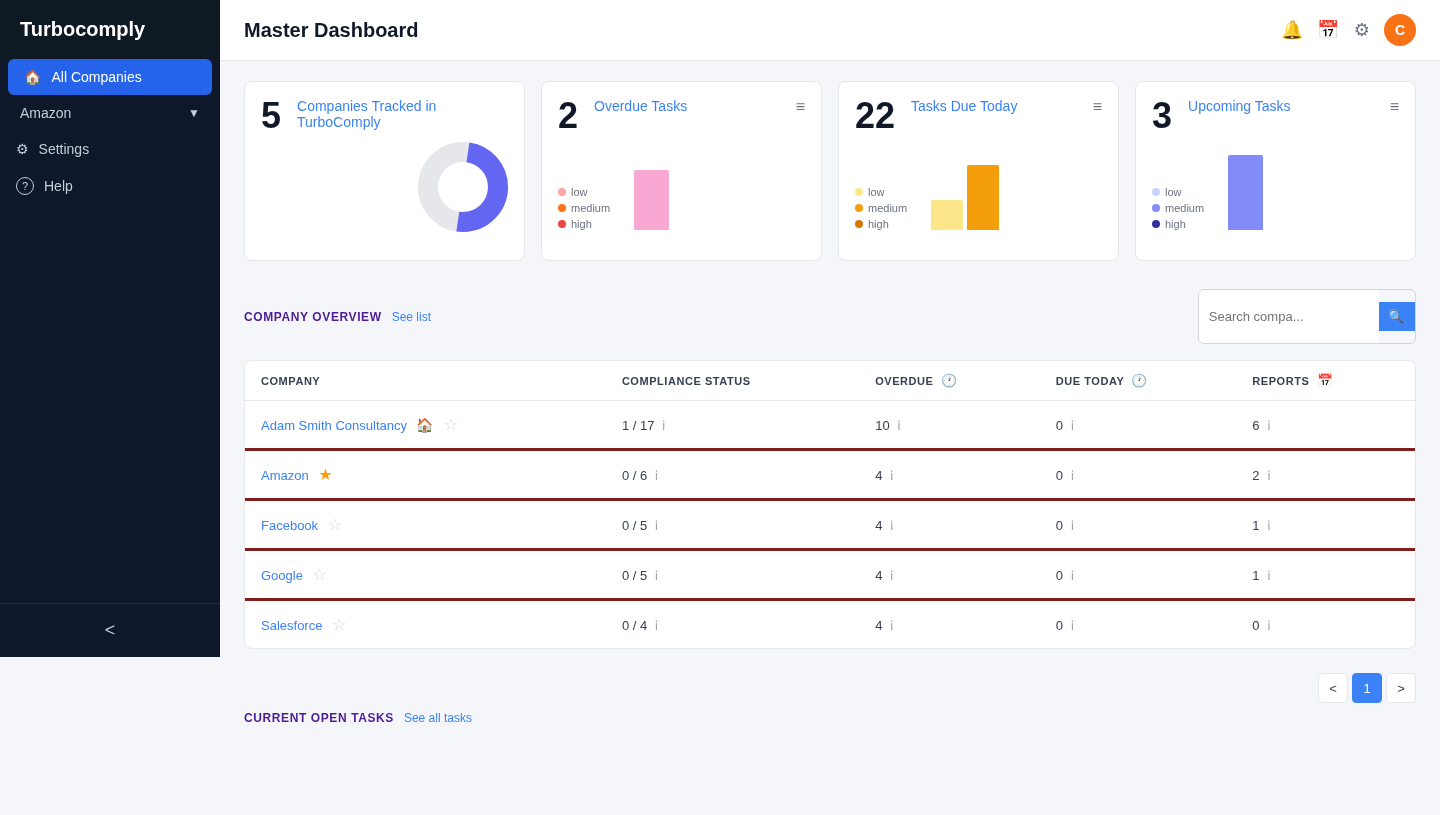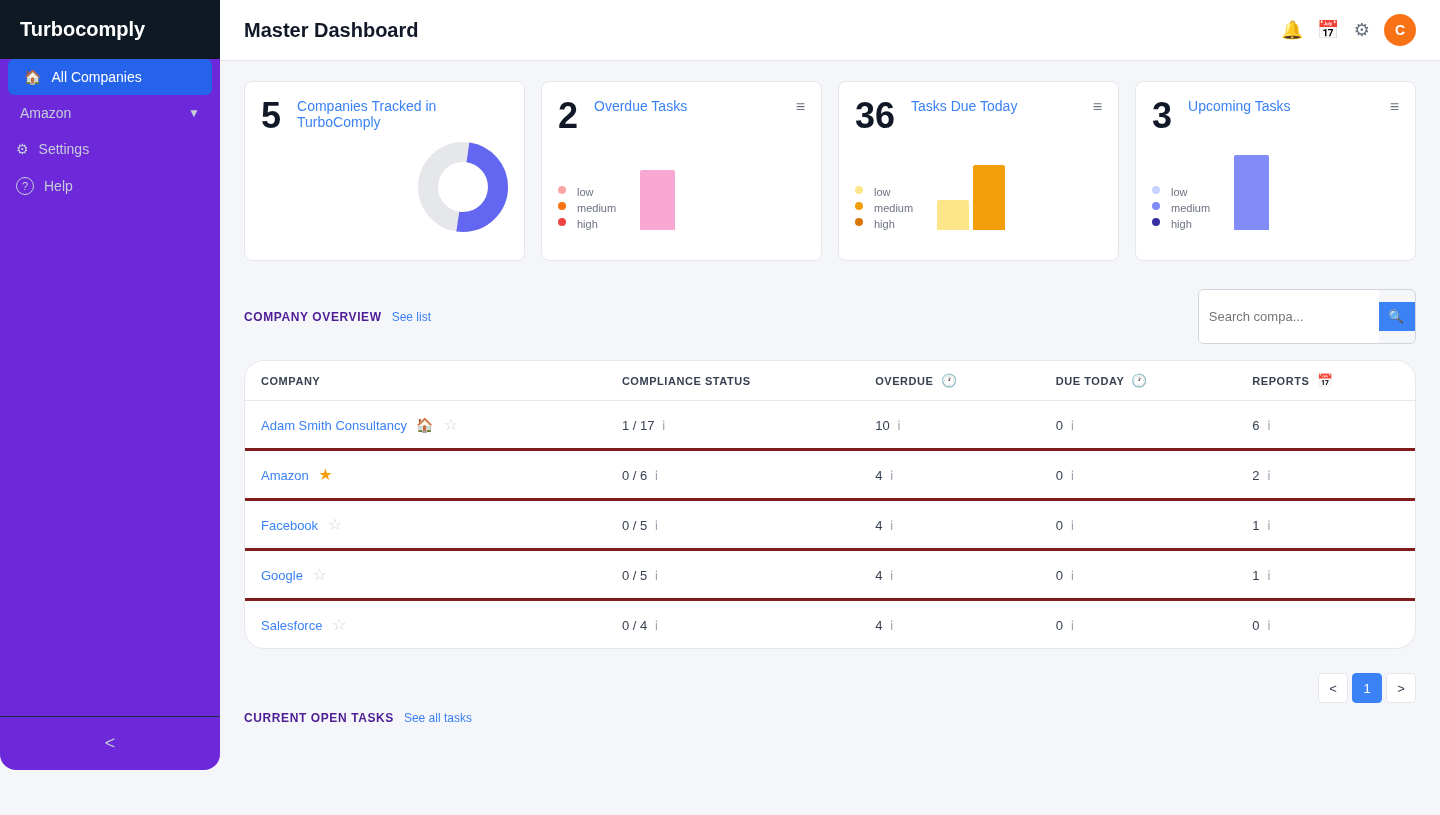--- a/index.html
+++ b/index.html
@@ -1,27 +1,26 @@
 <!DOCTYPE html>
 <html><head>
   <meta charset="utf-8">
   <style>
     * { box-sizing: border-box; margin: 0; padding: 0; }
     body { font-family: -apple-system, BlinkMacSystemFont, 'Segoe UI', sans-serif; display: flex; height: 815px; overflow: hidden; background: #f5f6fa; }
 
     
     .sidebar {
       width: 220px;
-      background: #6d28d9;
+      background: #0f172a;
       color: #fff;
       display: flex;
       flex-direction: column;
       flex-shrink: 0;
-      height: 770px;
-      border-radius: 16px;
+      height: 657px;
     }
     .sidebar-logo {
       padding: 18px 20px;
       font-size: 20px;
       font-weight: 700;
       color: #fff;
       background: #0f1923;
     }
     .sidebar-nav-item {
       display: flex;
@@ -166,21 +165,22 @@
     }
     .legend {
       display: flex;
       flex-direction: column;
       gap: 4px;
       font-size: 11px;
       color: #6b7280;
     }
     .legend-item {
       display: flex;
-      gap: 11px;
+      align-items: center;
+      gap: 5px;
     }
     .legend-dot {
       width: 8px; height: 8px;
       border-radius: 50%;
     }
 
     
     .bars-container {
       display: flex;
       align-items: flex-end;
@@ -232,21 +232,21 @@
       border: none;
       padding: 7px 10px;
       cursor: pointer;
       color: #fff;
       font-size: 13px;
     }
 
     
     .table-container {
       background: #fff;
-      border-radius: 20px;
+      border-radius: 8px;
       border: 1px solid #e5e7eb;
       overflow: hidden;
       margin-bottom: 16px;
     }
     table {
       width: 100%;
       border-collapse: collapse;
     }
     thead th {
       padding: 12px 16px;
@@ -409,21 +409,21 @@
             </div>
           </div>
           <div class="bars-container" style="padding-left:8px;">
             <div class="bar" style="height:60px;width:35px;background:#f9a8d4;"></div>
           </div>
         </div>
       </div>
 
       <div class="stat-card">
         <div class="stat-header-row">
-          <span class="stat-number">36</span>
+          <span class="stat-number">22</span>
           <span class="stat-title">Tasks Due Today</span>
           <span class="stat-menu">≡</span>
         </div>
         <div style="display:flex;align-items:flex-end;gap:16px;margin-top:16px;">
           <div class="legend">
             <div class="legend-item">
               <span class="legend-dot" style="background:#fde68a;"></span>
               <span>low</span>
             </div>
             <div class="legend-item">

